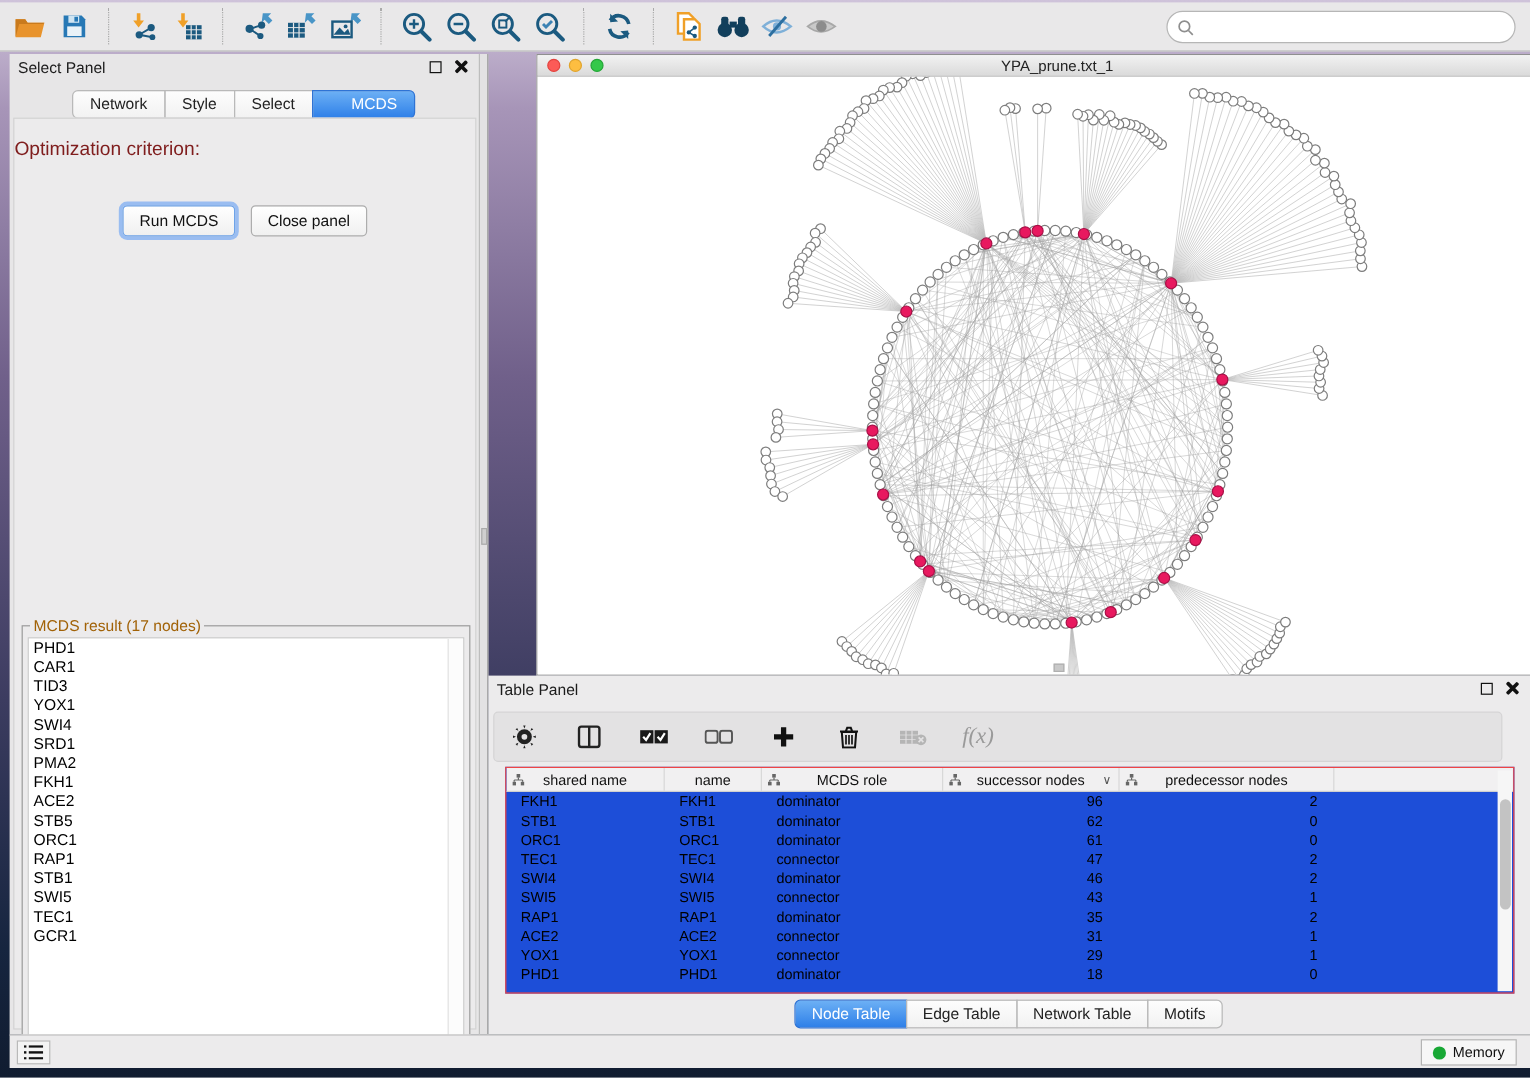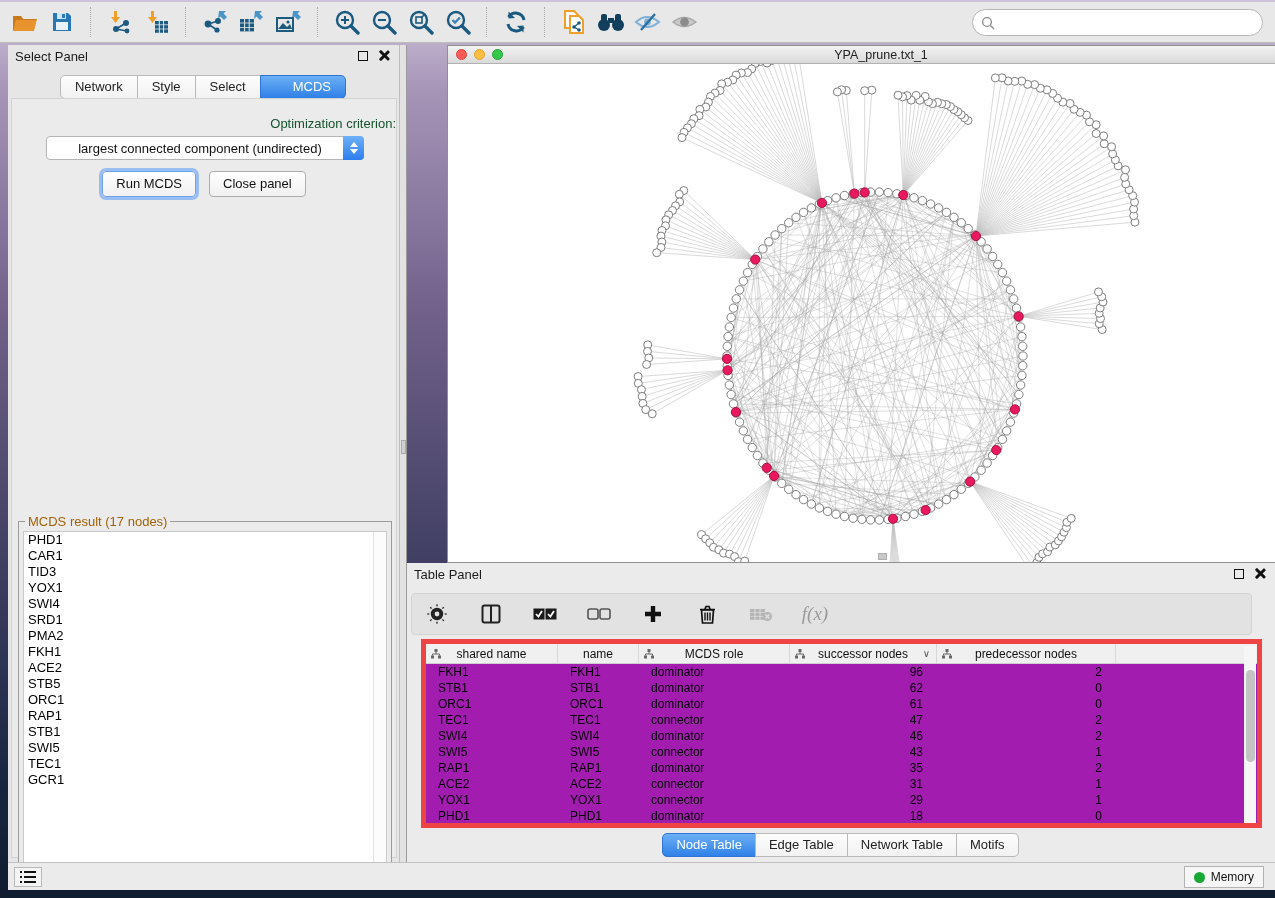--- a/index.html
+++ b/index.html
@@ -29,21 +29,21 @@
   .close-btn:before { transform:rotate(45deg); } .close-btn:after { transform:rotate(-45deg); }
 
   .ctl-tabs { position:absolute; left:0; top:30px; width:100%; display:flex; justify-content:center; }
   .ctl-tab { font-size:13px; color:#222; background:linear-gradient(#fdfdfd,#f2f2f2); border:1px solid #b9b9b9;
              padding:3px 14px 4px; margin-left:-1px; }
   .ctl-tab:first-child { border-radius:5px 0 0 5px; }
   .ctl-tab:last-child { border-radius:0 5px 5px 0; }
   .ctl-tab.selected { background:linear-gradient(#6cb0f5,#2f80e8); color:#fff; border-color:#2f73d4;padding-left:32px; }
 
   .ctl-content { position:absolute; left:3px; top:53px; width:386px; height:760px; background:#ecebec; border:1px solid #d3d2d3; }
-  .opt-label { position:absolute; left:0; top:17px; width:100%; text-align:right; font-size:13px; color:#14532d; }
+  .opt-label { position:absolute; left:0; top:17px; width:100%; text-align:left; font-size:16px; color:#7f1d1d; }
   .opt-select { position:absolute; left:34px; top:37px; width:318px; height:24px; background:#fff; border:1px solid #b5b5b5;
                 border-radius:4px; display:flex; align-items:center; font-size:13px; color:#111; }
   .opt-select .sel-text { flex:1; text-align:center; padding-left:10px; }
   .sel-stepper { width:21px; height:24px; margin-right:-1px; border-radius:0 4px 4px 0; background:linear-gradient(#6db1f7,#2d7def);
                  display:flex; flex-direction:column; align-items:center; justify-content:center; gap:2px; }
   .arr-up { width:0; height:0; border-left:4px solid transparent; border-right:4px solid transparent; border-bottom:5px solid #fff; }
   .arr-dn { width:0; height:0; border-left:4px solid transparent; border-right:4px solid transparent; border-top:5px solid #fff; }
   .btn-row { position:absolute; left:0; top:72px; width:100%; display:flex; justify-content:center; gap:13px; }
   .push-btn { font-size:13px; color:#111; background:linear-gradient(#ffffff,#f0f0f0); border:1px solid #adadad; border-radius:4px;
               padding:4px 13px 5px; }
@@ -71,21 +71,21 @@
   .net-canvas { position:absolute; left:0; top:18px; width:866px; height:498px; background:#fff; }
   .net-hscroll { position:absolute; left:430px; bottom:2px; width:9px; height:7px; background:#c9c9c9; border:1px solid #b0b0b0; }
 
   
   .table-panel { position:absolute; left:407px; top:563px; width:868px; height:299px; background:#ecebec; }
   .tp-toolbar { position:absolute; left:4px; top:30px; width:841px; height:42px; background:#e3e2e3; border:1px solid #d5d4d5; border-radius:4px;
                 display:flex; align-items:center; gap:28px; padding-left:12px; }
   .tp-btn { width:26px; height:26px; display:flex; align-items:center; justify-content:center; }
   .fx { font-family:"Liberation Serif",serif; font-style:italic; font-size:19px; color:#9a9a9a; }
 
-  .node-table { position:absolute; left:14px; top:76px; width:841px; height:189px; background:#a21caf; border:5px solid #ef4444; overflow:hidden; }
+  .node-table { position:absolute; left:14px; top:76px; width:841px; height:189px; background:#1d4ed8; border:1px solid #ef4444; overflow:hidden; }
   .nt-header { display:flex; height:20px; background:#f1f0f1; border-bottom:1px solid #cfcfcf; }
   .nt-th { position:relative; display:flex; align-items:center; justify-content:center; font-size:12px; color:#111;
            border-right:1px solid #d8d8d8; }
   .nt-th .tree-ico { position:absolute; left:5px; top:5px; }
   .nt-th .sort-chev { position:absolute; right:6px; top:4px; font-size:10px; color:#555; }
   .nt-row { display:flex; height:16px; }
   .nt-td { font-size:12px; color:#000; line-height:16px; overflow:hidden; white-space:nowrap; }
   .nt-td.txt { padding-left:12px; }
   .nt-td.num { text-align:right; padding-right:14px; }
   .nt-scroll { position:absolute; right:1px; top:2px; width:12px; height:184px; background:#f6f6f6; }
@@ -279,27 +279,20 @@
     </span>
   </div>
   <div class="ctl-tabs" id="ctl-tabs">
       <div class="ctl-tab">Network</div>
       <div class="ctl-tab">Style</div>
       <div class="ctl-tab">Select</div>
       <div class="ctl-tab selected">MCDS</div>
     </div>
   <div class="ctl-content">
     <div class="opt-label">Optimization criterion:</div>
-    <div class="opt-select">
-      <span class="sel-text">largest connected component (undirected)</span>
-      <span class="sel-stepper">
-          <span class="arr-up"></span>
-          <span class="arr-dn"></span>
-        </span>
-    </div>
     <div class="btn-row">
       <button class="push-btn focused">Run MCDS</button>
       <button class="push-btn">Close panel</button>
     </div>
     <fieldset class="mcds-result">
       <legend>MCDS result (17 nodes)</legend>
       <div class="result-list" id="result-list">
         <div class="result-scroll"></div>
       <div class="list-item">PHD1</div>
           <div class="list-item">CAR1</div>

